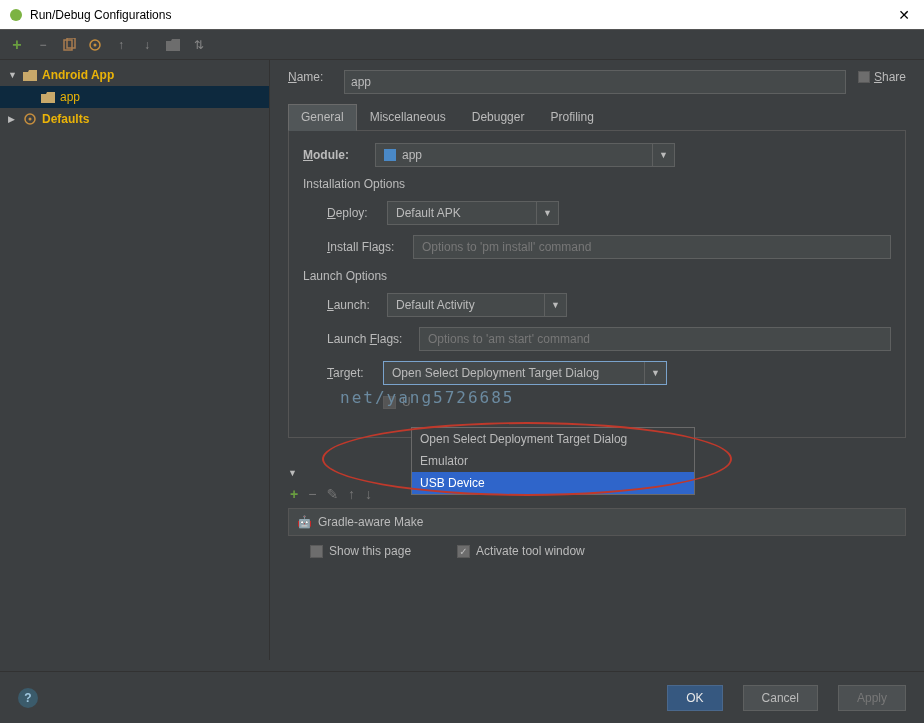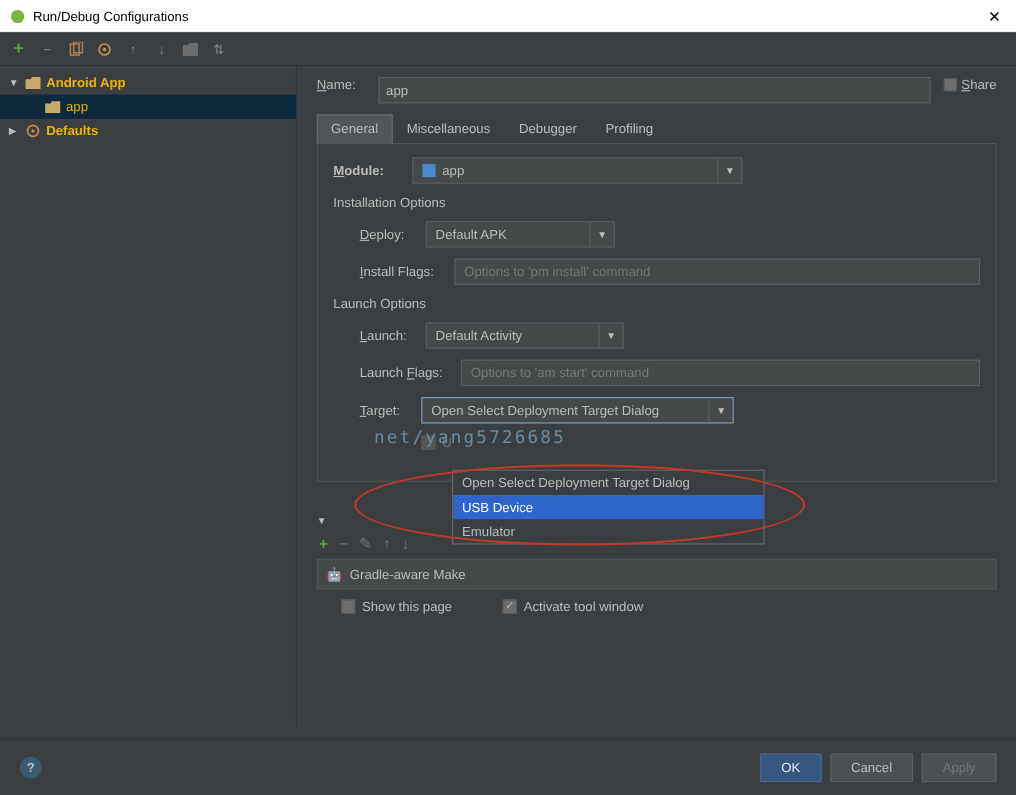--- a/index.html
+++ b/index.html
@@ -80,21 +80,21 @@
 .bl-list { border: 1px solid #555; background: #45494a; padding: 6px 8px; display:flex; align-items:center; gap:6px; }
 .bl-checks { display: flex; gap: 24px; margin-top: 8px; align-items:center; }
 .chk { display: flex; align-items: center; gap: 6px; padding-left: 22px; }
 .chk .box { width: 13px; height: 13px; background: #6d6d6d; border: 1px solid #5a5a5a; display:flex; align-items:center; justify-content:center; }
 .chk .box.checked::after { content:"✓"; color:#bbb; font-size:10px; }
 
 
 .footer { position: absolute; bottom: 0; left: 0; right: 0; height: 52px; border-top: 1px solid #323232; display: flex; align-items: center; padding: 0 18px; background:#3c3f41; }
 .footer .help { width: 20px; height: 20px; border-radius: 50%; background: #3b5b6b; color:#a0c8e0; display:flex; align-items:center; justify-content:center; font-weight:bold; cursor:pointer; }
 .footer .spacer { flex: 1; }
-.footer button { height: 26px; padding: 0 18px; margin-left: 8px; background: #4c5052; border: 1px solid #5e6060; color: #bbbbbb; cursor: pointer; }
+.footer button { height: 26px; padding: 0 18px; margin-left: 20px; background: #4c5052; border: 1px solid #5e6060; color: #bbbbbb; cursor: pointer; }
 .footer button.primary { background: #365880; border: 1px solid #4a688c; color: #e8e8e8; }
 .footer button:disabled { color: #777; }
 
 .cb-dis { width:13px; height:13px; background:#555; border:1px solid #5a5a5a; margin-right:6px; }
 .module-icon { width:12px; height:12px; background:#4a89c7; }
 .android-icon { color:#97c03d; font-size:12px; }
 </style>
 </head>
 <body>
 
@@ -265,22 +265,22 @@
         </div>
       </div>
     </div>
   </div>
 </div>
 
 <div class="watermark">net/yang5726685</div>
 
 <div class="dropdown-popup">
   <div class="opt">Open Select Deployment Target Dialog</div>
+  <div class="opt">Emulator</div>
   <div class="opt hi">USB Device</div>
-  <div class="opt">Emulator</div>
 </div>
 
 <div class="ellipse e1"></div>
 
 <div class="footer">
   <span class="help">?</span>
   <span class="spacer"></span>
   <button class="primary">OK</button>
   <button>Cancel</button>
   <button disabled="">Apply</button>

